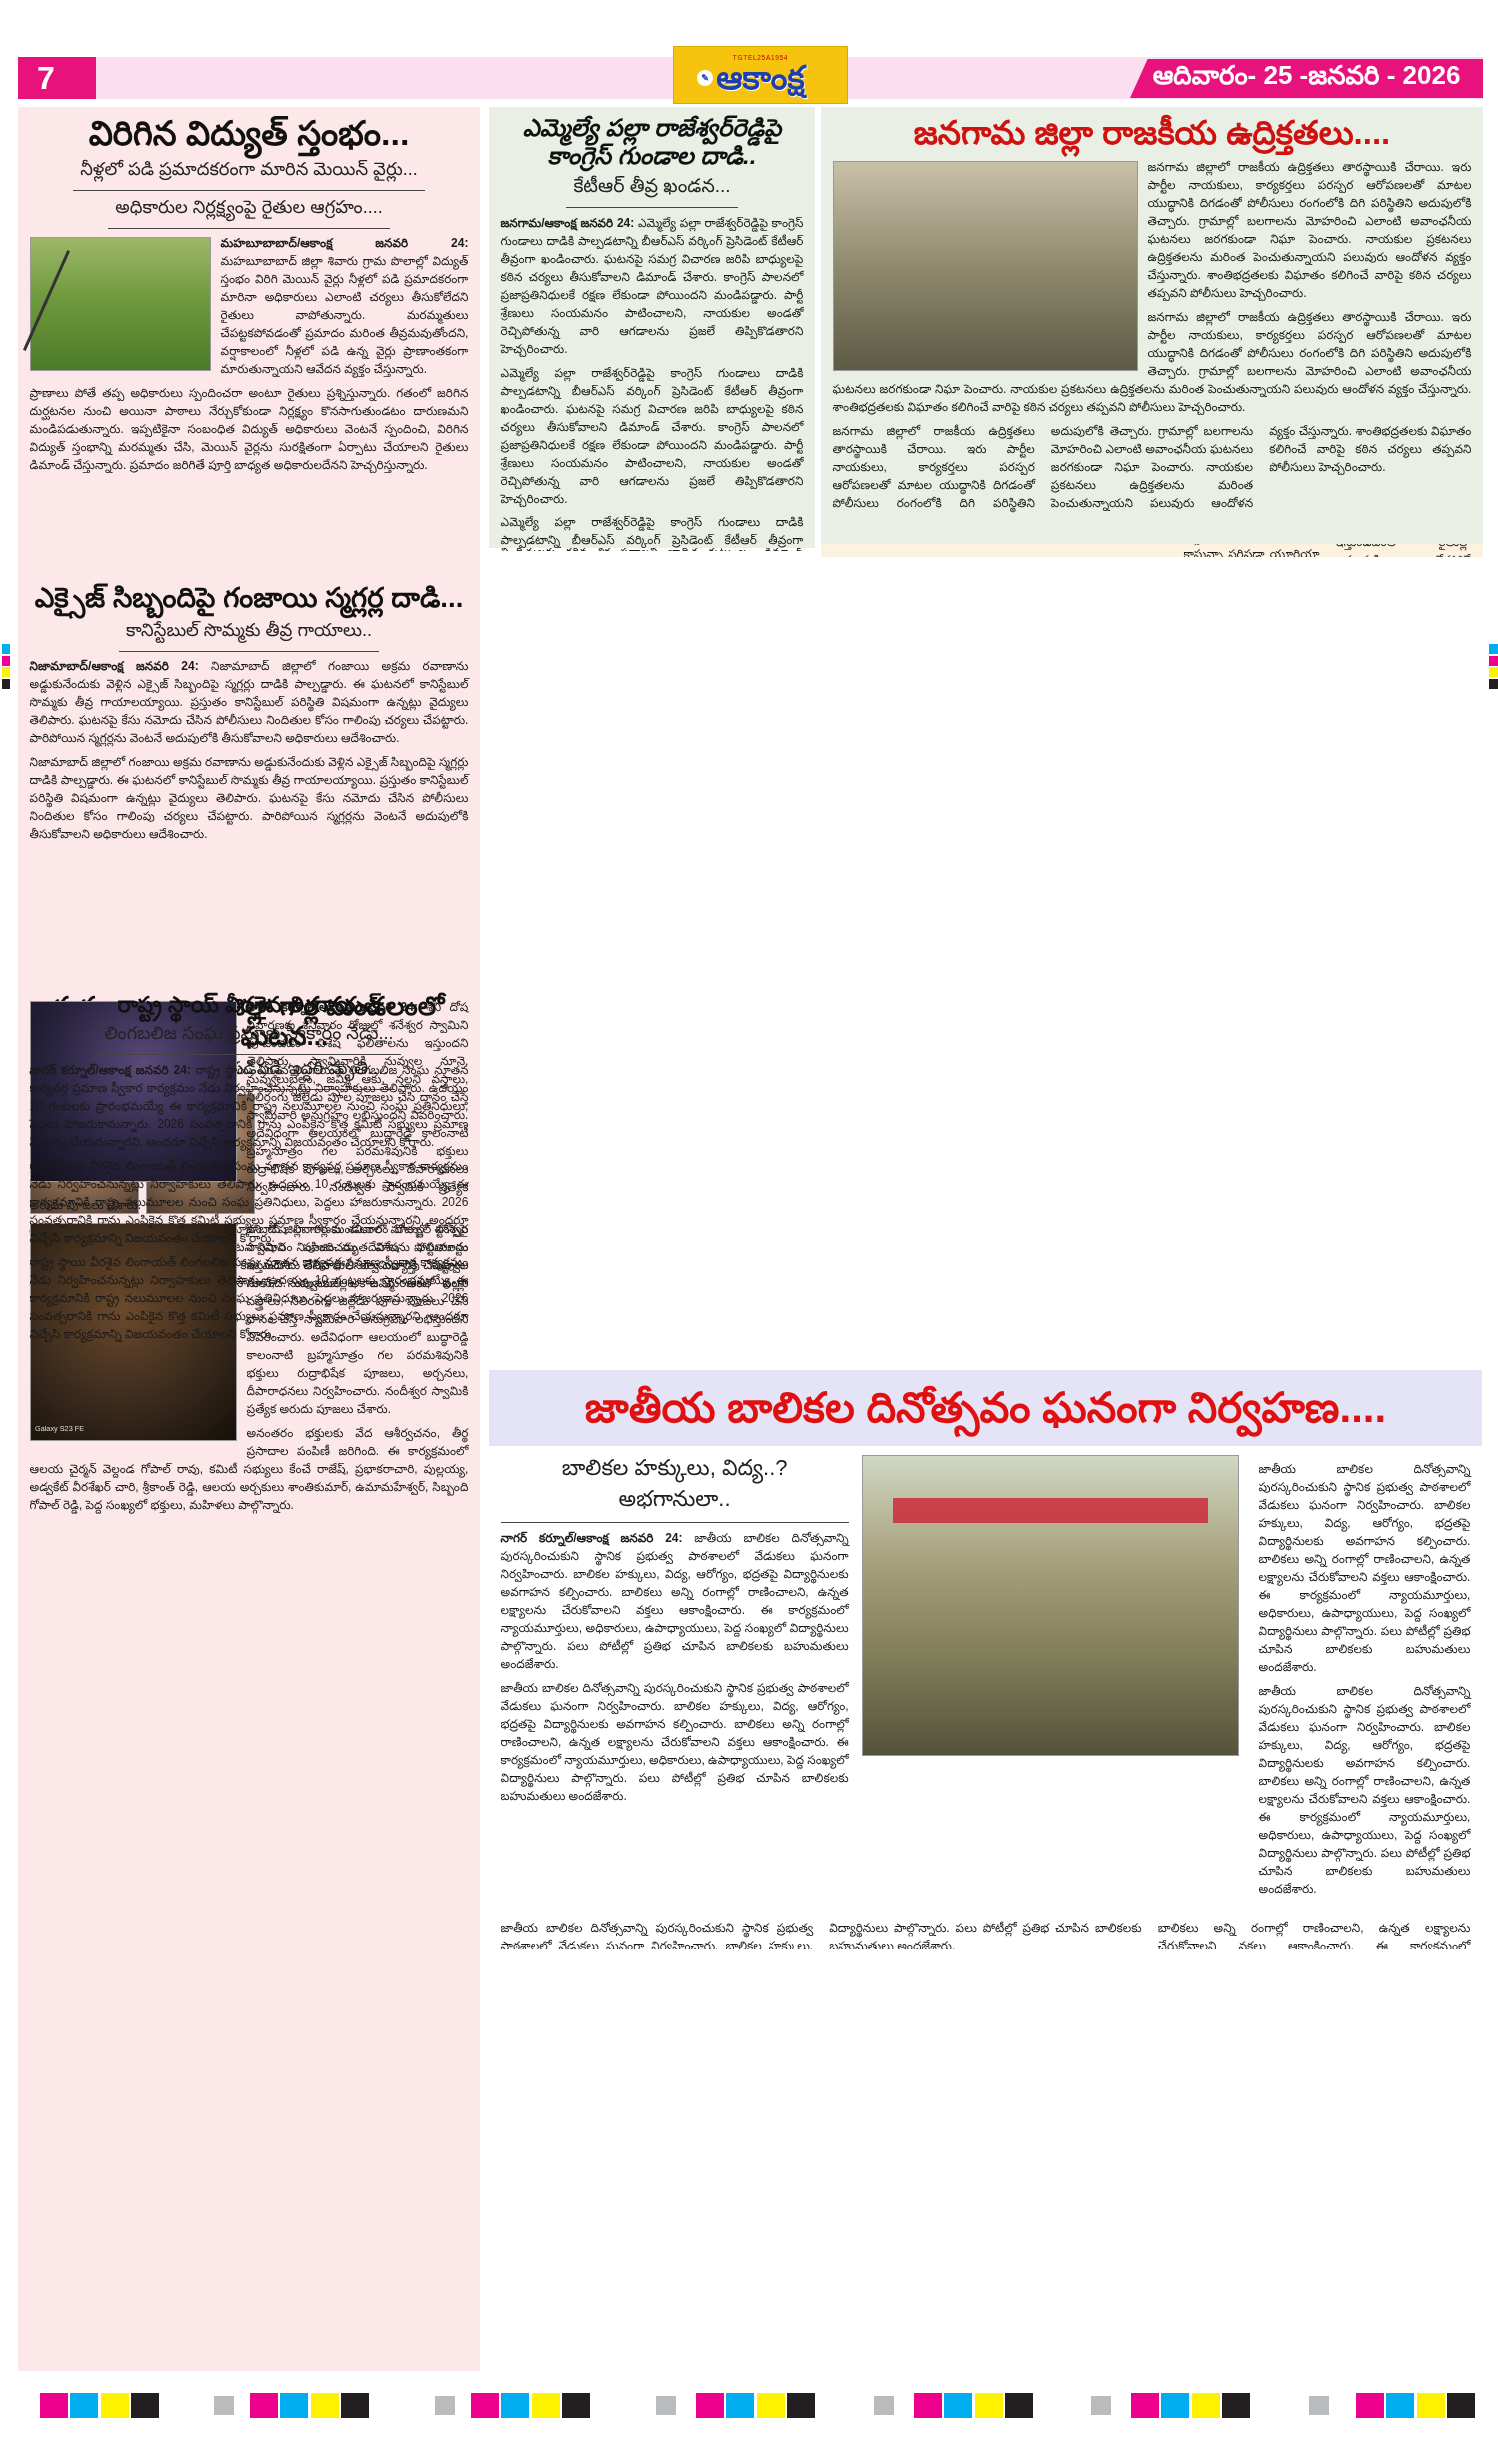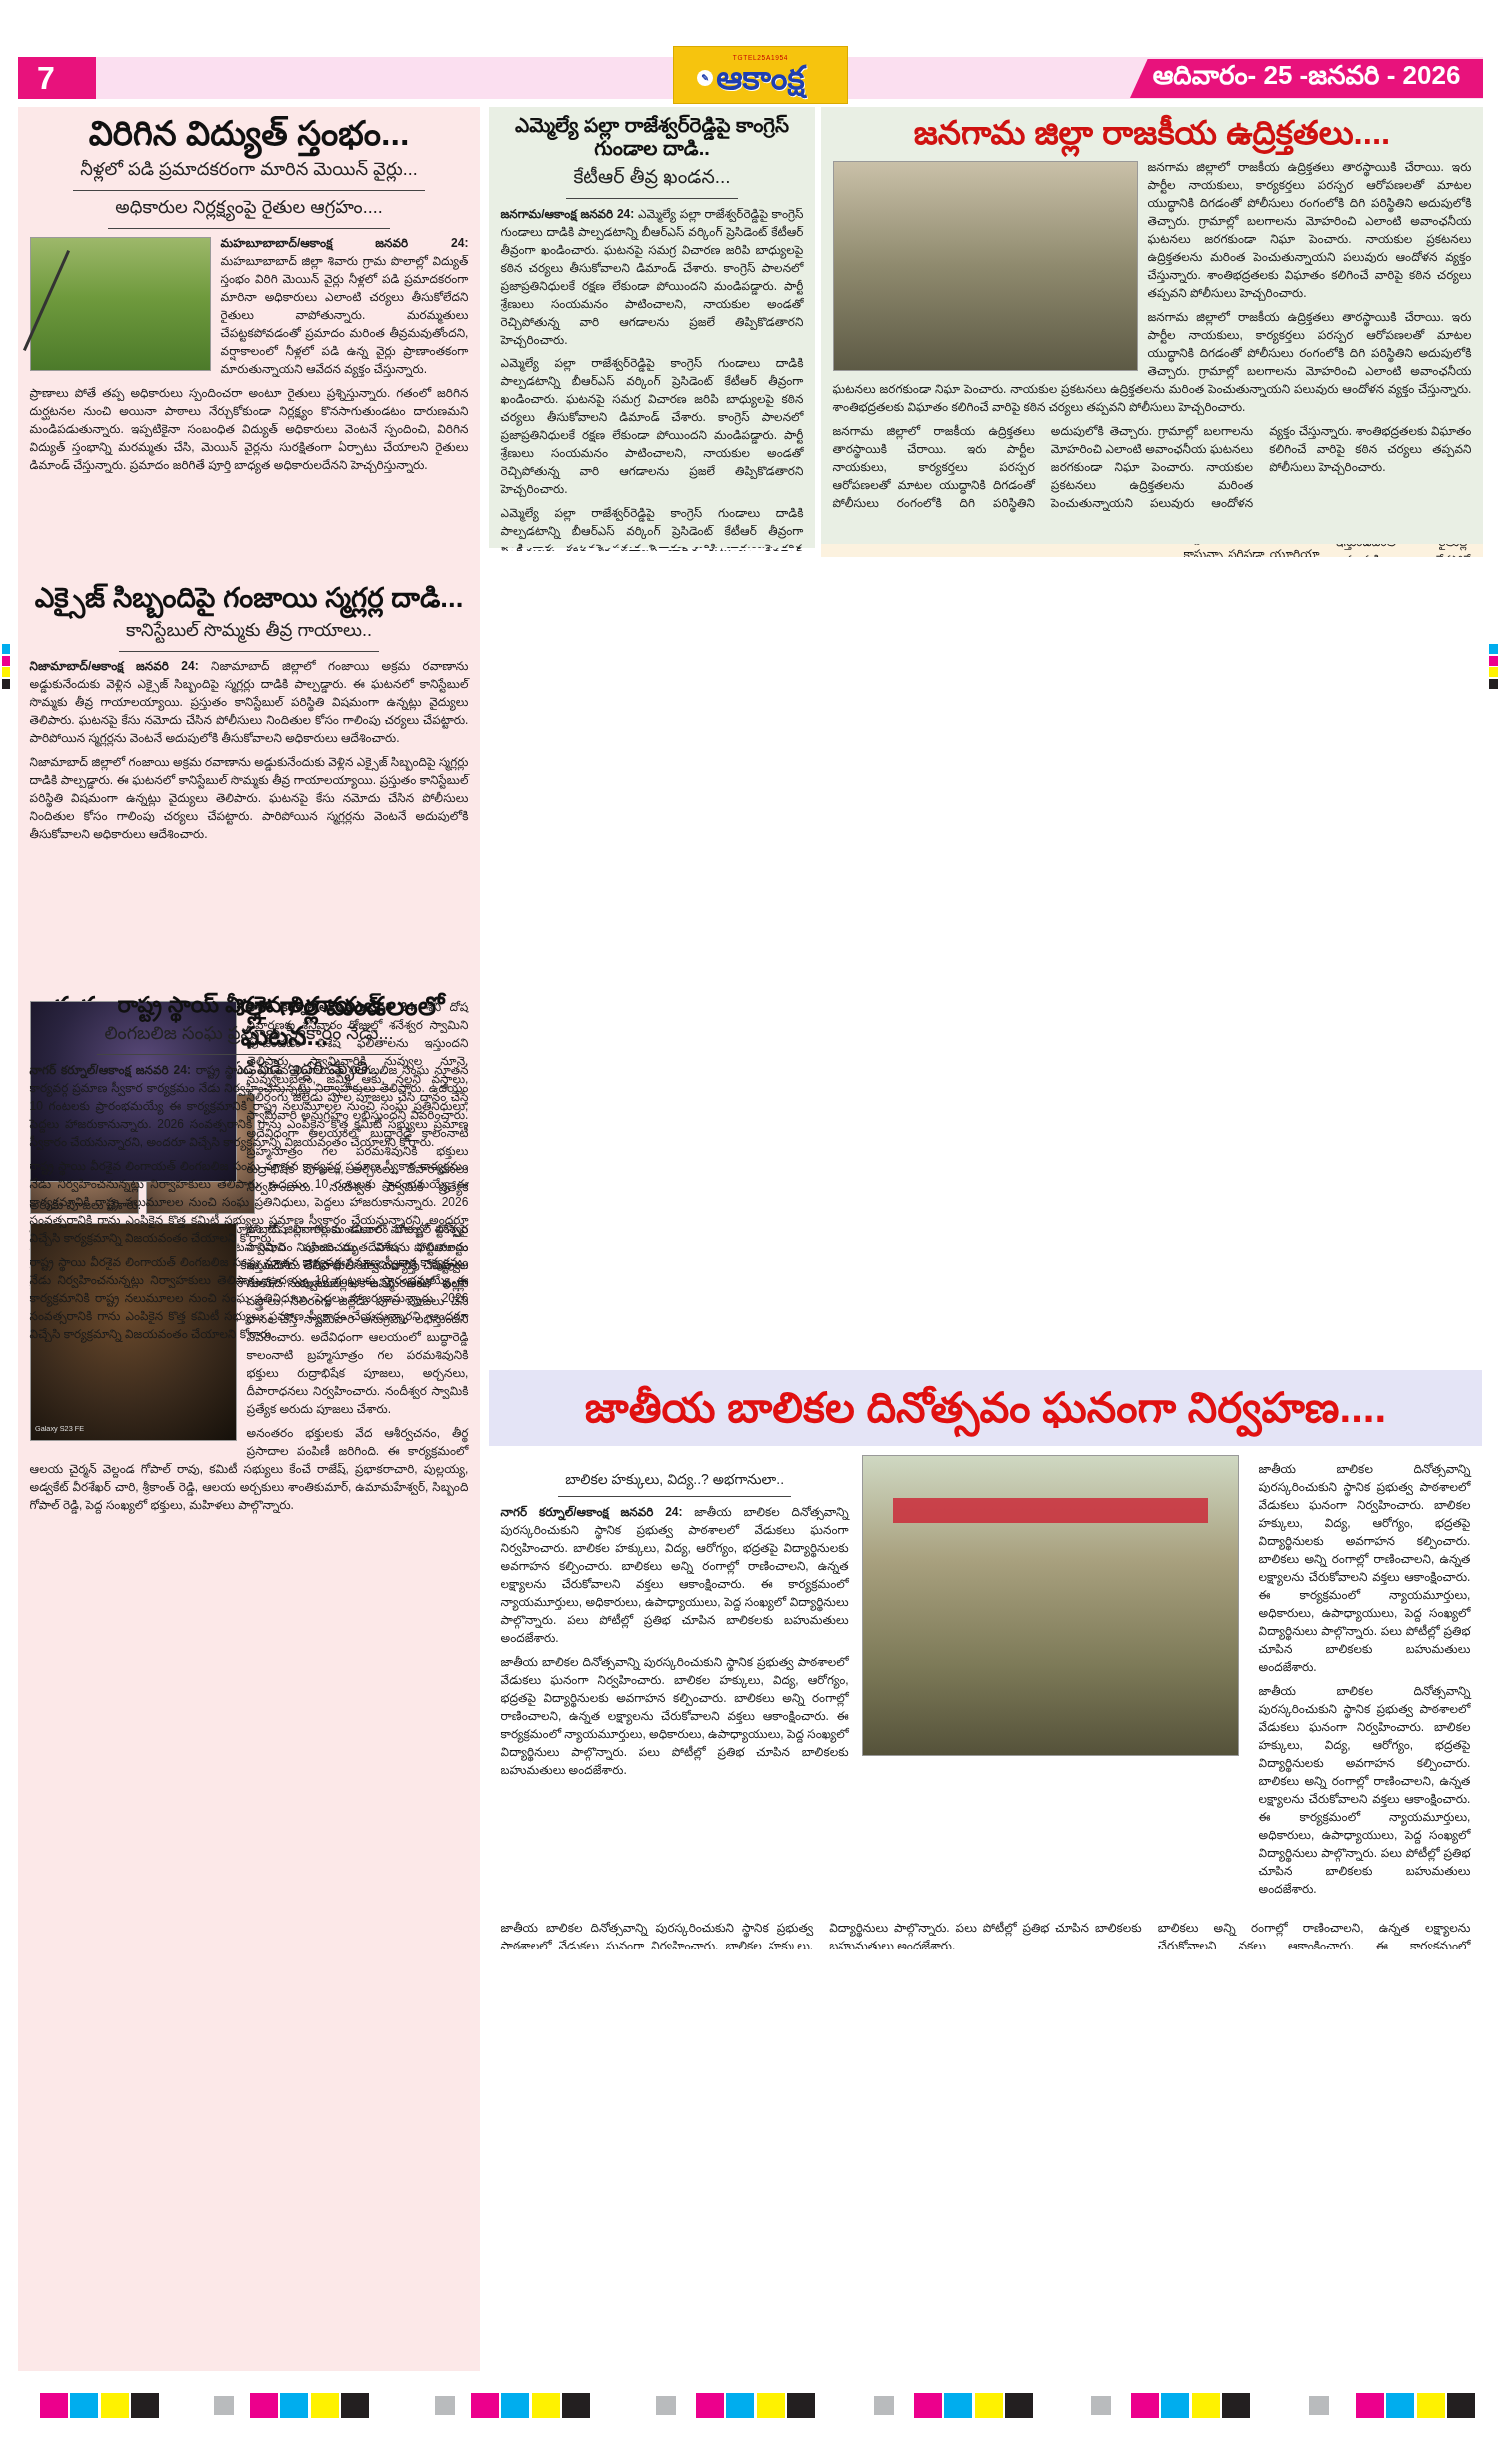--- a/index.html
+++ b/index.html
@@ -57,21 +57,21 @@
   .temple-photo { width:207px; height:181px; background:radial-gradient(circle at 55% 35%,#5a4a7a 0%,#2a2440 55%,#120f1c 100%); }
   .temple-photo2 { width:207px; height:218px; background:radial-gradient(circle at 45% 40%,#6b4a2c 0%,#3a2a1c 55%,#15100a 100%); }
   .watermark { position:absolute; left:4.4px; bottom:4.4px; color:#ddd; font-size:7.3px; }
 
   
   .col-mid { position:absolute; left:489px; top:107px; width:326px; }
   .a-cold { height:373px; background:#fdf3e1; }
   .a-cold .hl { font-size:29px; color:#203070; }
   .a-ward { height:444px; background:#ffffff; }
   .a-mla { height:441px; background:#e9efe4; }
-  .a-mla .hl { font-size:20px; }
+  .a-mla .hl { font-size:24px;font-style:italic; }
   .a-mla .sub { font-size:19px; }
 
   
   .col-right { position:absolute; left:821px; top:107px; width:662px; }
   .a-urea { height:450px; background:#fcf2df; }
   .a-urea .hl { font-size:39px; color:#e6158b; }
   .night-photo { width:341px; height:232px; background:radial-gradient(circle at 60% 25%,#e8e8e8 0%,#7a7a80 25%,#2c2c34 70%,#15151b 100%); }
   .a-supari { height:371px; background:#ffffff; padding:0; }
   .green-banner { height:64px; background:#1c7c33; display:flex; align-items:center; justify-content:center; }
   .green-banner .hl { color:#fff; font-size:42px; }
@@ -307,21 +307,21 @@
         </div>
       </div>
     </div>
 
     <div class="blk a-girls">
       <div class="lavender-panel">
         <div class="hl">జాతీయ బాలికల దినోత్సవం ఘనంగా నిర్వహణ....</div>
       </div>
       <div class="girls-grid">
         <div>
-          <div class="sub" style="font-size:14px; margin-top:16px;"><span>బాలికల హక్కులు, విద్య..? అభగానులా..</span></div>
+          <div class="sub" style="font-size:22px; margin-top:0;"><span>బాలికల హక్కులు, విద్య..? అభగానులా..</span></div>
           <div class="body-t">
             <p><b class="dl">నాగర్ కర్నూల్/ఆకాంక్ష జనవరి 24:</b>
                <span>జాతీయ బాలికల దినోత్సవాన్ని పురస్కరించుకుని స్థానిక ప్రభుత్వ పాఠశాలలో వేడుకలు ఘనంగా నిర్వహించారు. బాలికల హక్కులు, విద్య, ఆరోగ్యం, భద్రతపై విద్యార్థినులకు అవగాహన కల్పించారు. బాలికలు అన్ని రంగాల్లో రాణించాలని, ఉన్నత లక్ష్యాలను చేరుకోవాలని వక్తలు ఆకాంక్షించారు. ఈ కార్యక్రమంలో న్యాయమూర్తులు, అధికారులు, ఉపాధ్యాయులు, పెద్ద సంఖ్యలో విద్యార్థినులు పాల్గొన్నారు. పలు పోటీల్లో ప్రతిభ చూపిన బాలికలకు బహుమతులు అందజేశారు.</span></p>
             <p>జాతీయ బాలికల దినోత్సవాన్ని పురస్కరించుకుని స్థానిక ప్రభుత్వ పాఠశాలలో వేడుకలు ఘనంగా నిర్వహించారు. బాలికల హక్కులు, విద్య, ఆరోగ్యం, భద్రతపై విద్యార్థినులకు అవగాహన కల్పించారు. బాలికలు అన్ని రంగాల్లో రాణించాలని, ఉన్నత లక్ష్యాలను చేరుకోవాలని వక్తలు ఆకాంక్షించారు. ఈ కార్యక్రమంలో న్యాయమూర్తులు, అధికారులు, ఉపాధ్యాయులు, పెద్ద సంఖ్యలో విద్యార్థినులు పాల్గొన్నారు. పలు పోటీల్లో ప్రతిభ చూపిన బాలికలకు బహుమతులు అందజేశారు.</p>
           </div>
         </div>
         <div class="girls-photo">
           <div class="girls-banner"></div>
         </div>
         <div class="body-t">

